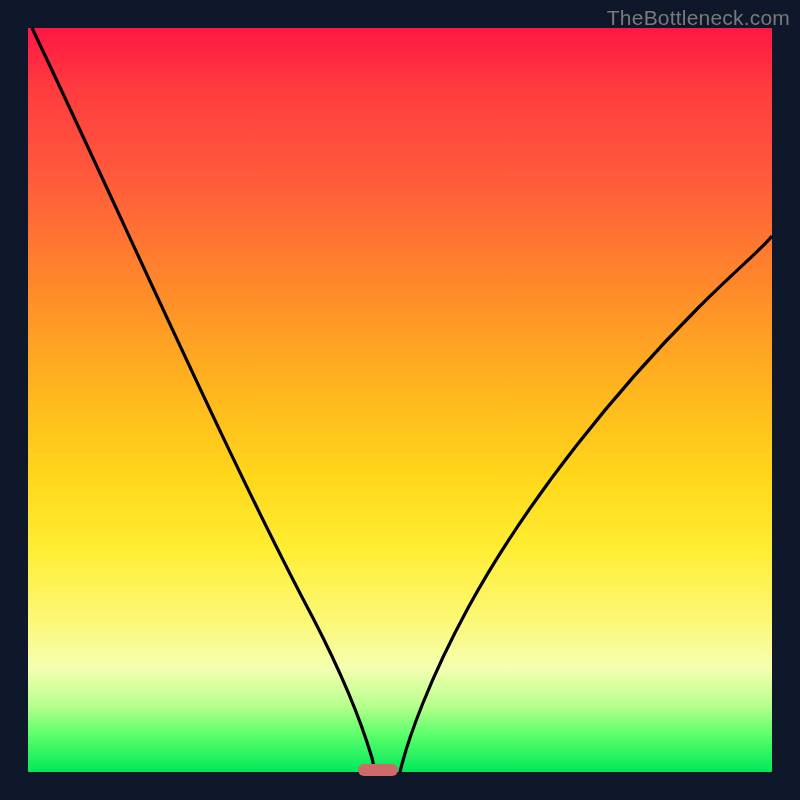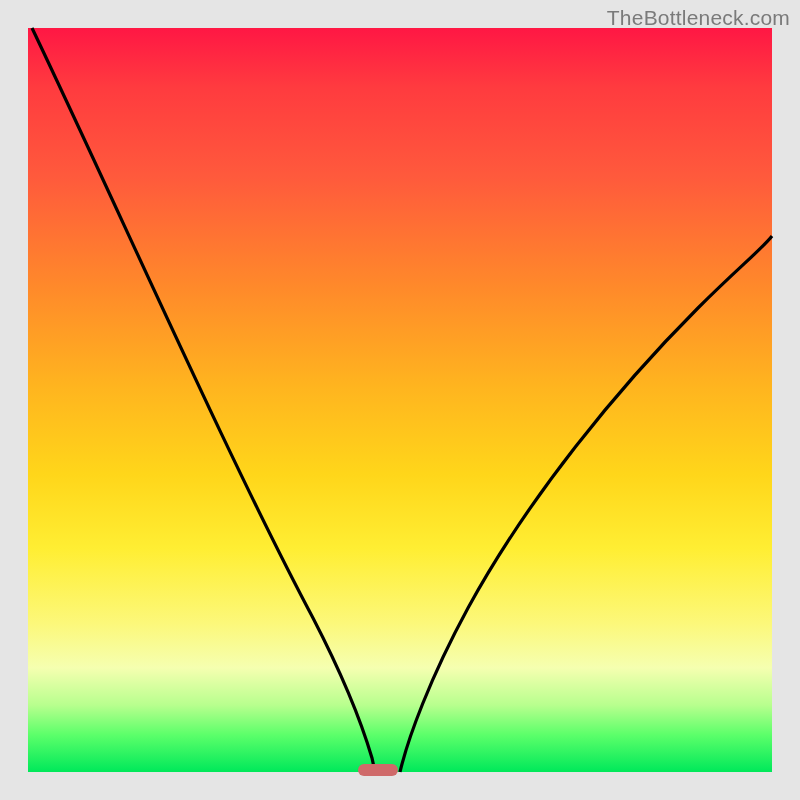--- a/index.html
+++ b/index.html
@@ -10,21 +10,21 @@
     background: #000;
     overflow: hidden;
     font-family: Arial, Helvetica, sans-serif;
   }
   .frame {
     position: absolute;
     left: 0;
     top: 0;
     width: 800px;
     height: 800px;
-    background: #e5e5e5;
+    background: #0f172a;
   }
   .plot-area {
     position: absolute;
     left: 28px;
     top: 28px;
     width: 744px;
     height: 744px;
     
     background: linear-gradient(
       to bottom,

